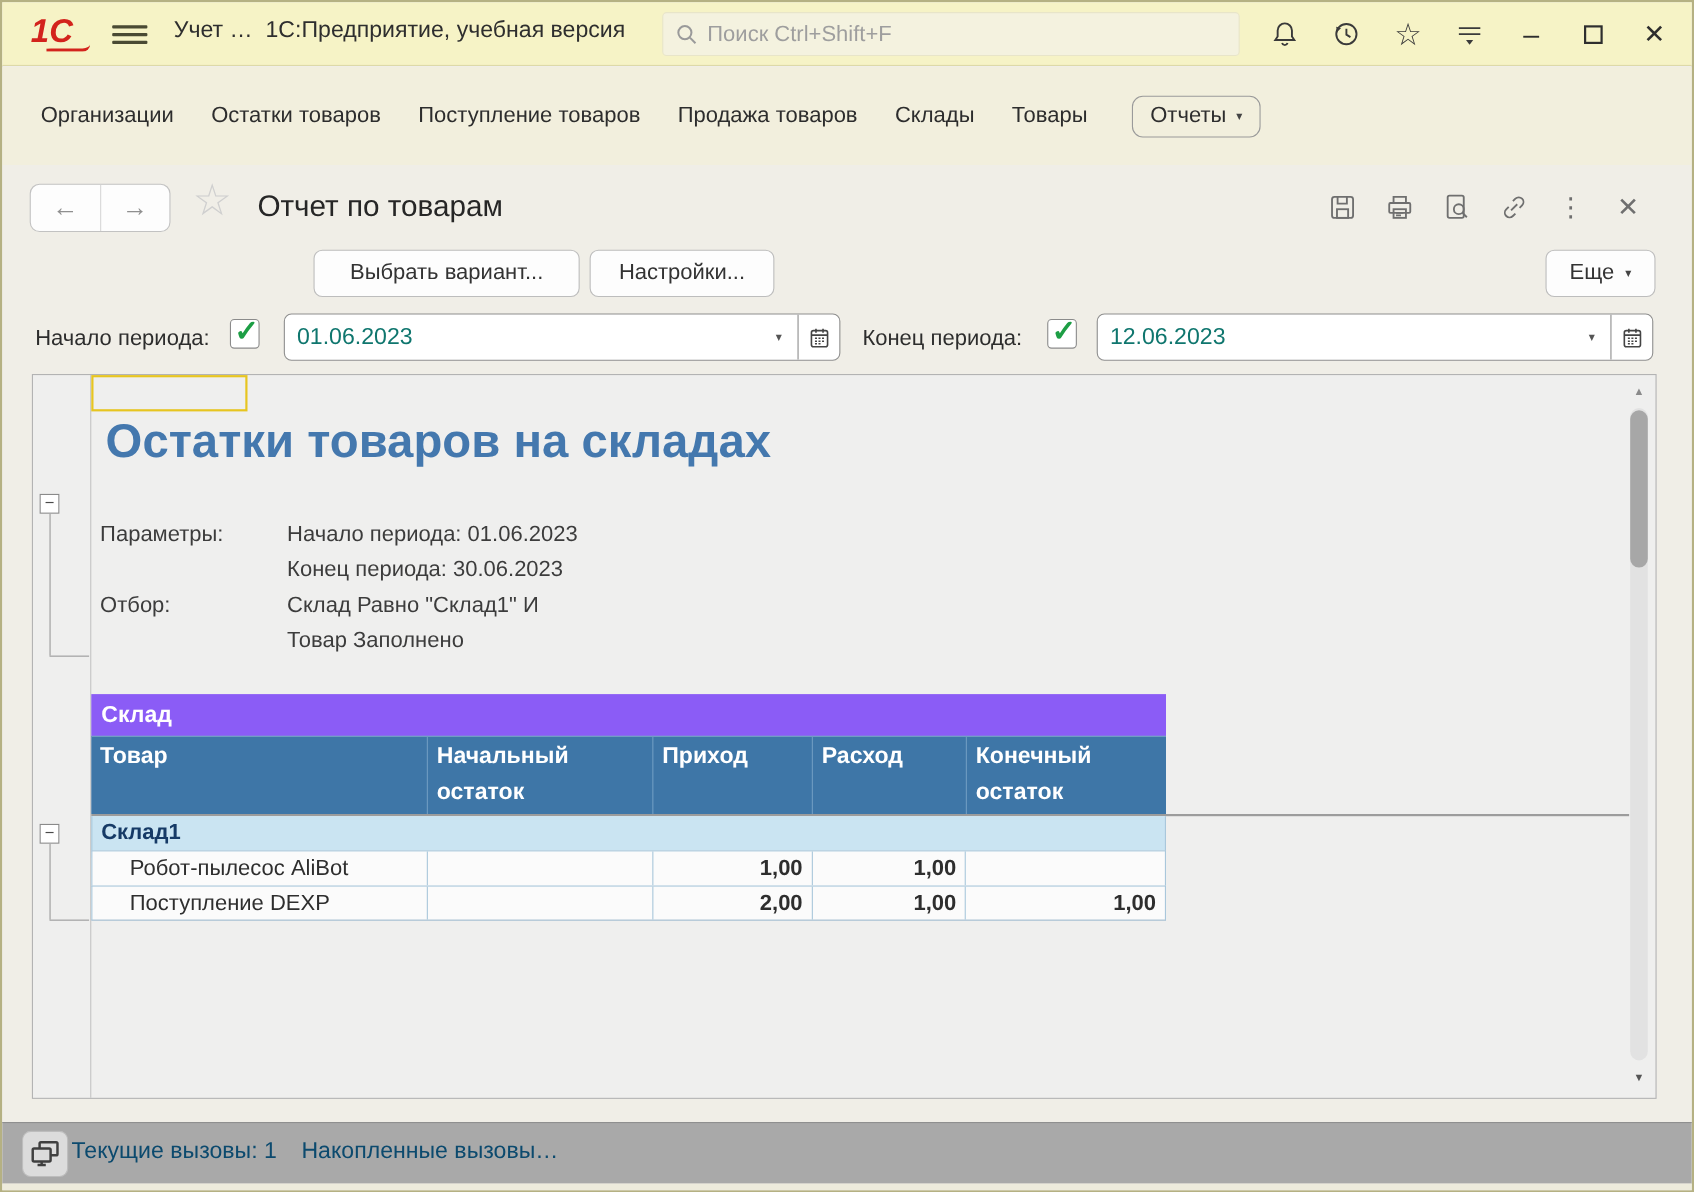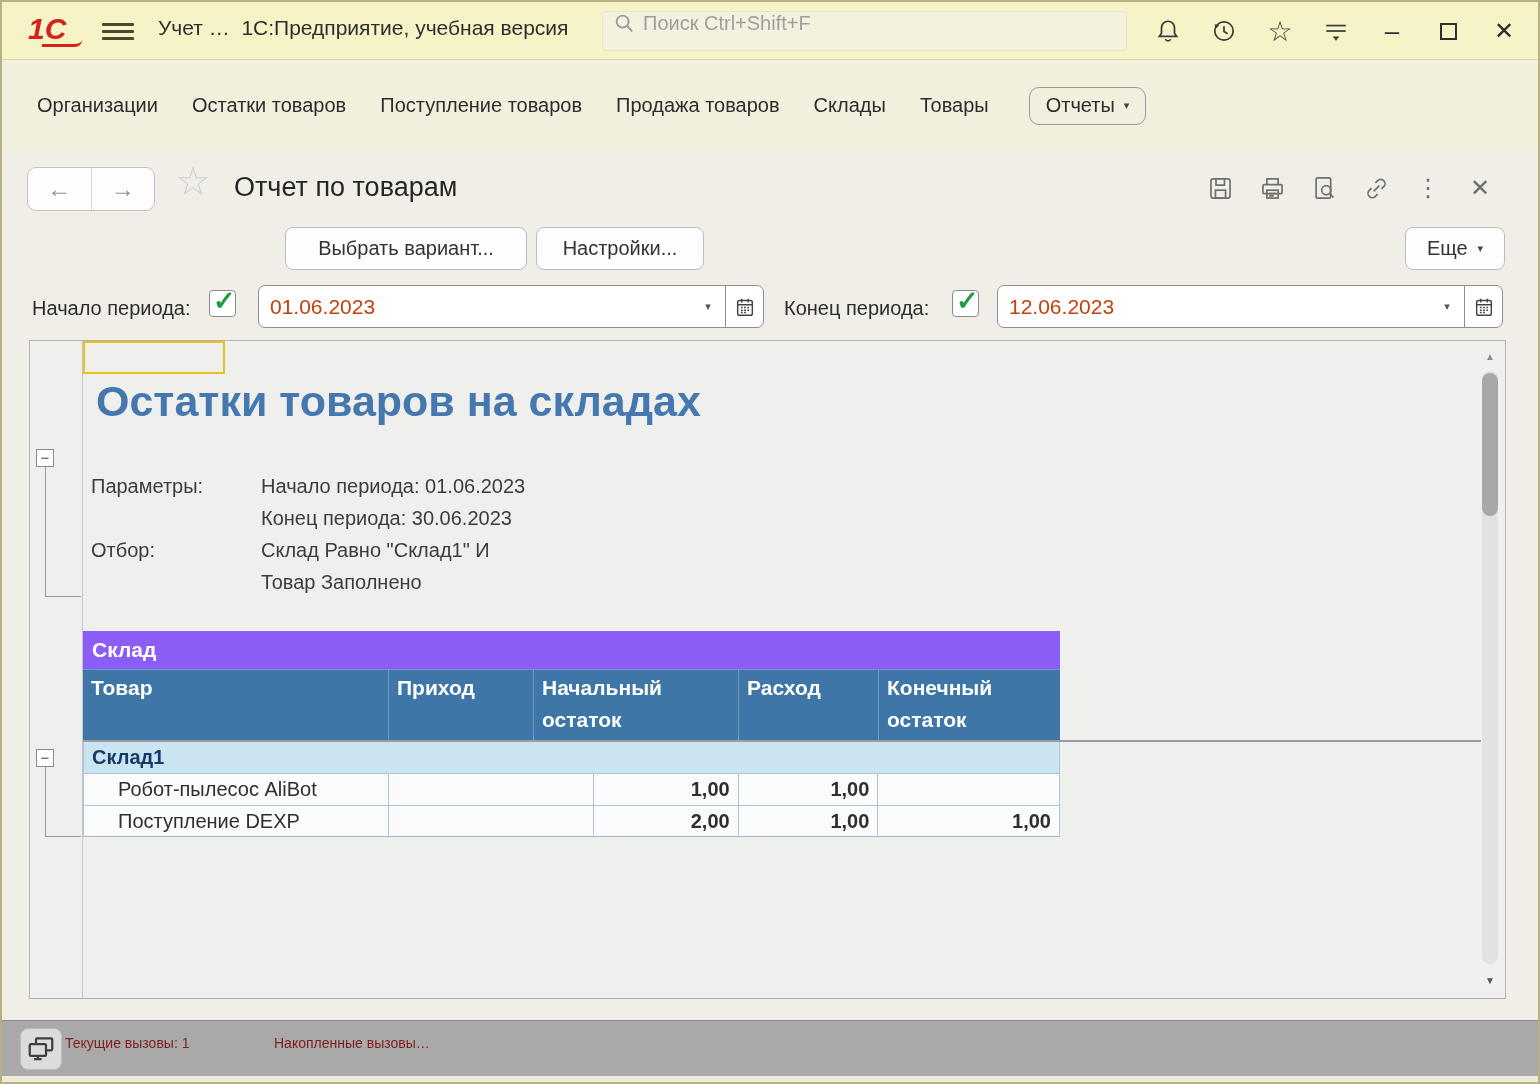--- a/index.html
+++ b/index.html
@@ -7,21 +7,21 @@
   .window{position:relative;width:1540px;height:1084px;background:#f0eee7;border:2px solid #b5b183;overflow:hidden;}
 
   
   .titlebar{position:absolute;left:0;top:0;width:100%;height:58px;background:#f6f3c6;border-bottom:1px solid #ddd9a8;}
   .logo{position:absolute;left:26px;top:12px;width:62px;height:34px;color:#d3231c;font-weight:bold;font-size:30px;font-style:italic;line-height:30px;}
   .logo .c{letter-spacing:-2px;}
   .logo .underline{position:absolute;left:14px;top:26px;width:40px;height:7px;border-bottom:3px solid #d3231c;border-radius:0 0 12px 0;}
   .hamburger{position:absolute;left:100px;top:17px;width:32px;height:24px;cursor:pointer;}
   .hamburger i{display:block;height:3px;background:#4a4a33;margin:4px 0;border-radius:1px;}
   .app-title{position:absolute;left:156px;top:14px;font-size:21px;color:#2e2e2e;white-space:pre;}
-  .searchbox{position:absolute;left:600px;top:9px;width:525px;height:40px;background:#f4f2df;border:1px solid #e8e5c9;border-radius:4px;display:flex;padding:0 10px;}
+  .searchbox{position:absolute;left:600px;top:9px;width:525px;height:40px;background:#f4f2df;border:1px solid #e8e5c9;border-radius:4px;display:flex;align-items:center;padding:0 10px;}
   .searchbox .ph{color:#9e9e9e;font-size:20px;margin-left:8px;}
   .tb-icons{position:absolute;right:6px;top:0;height:58px;display:flex;align-items:center;}
   .tb-btn{width:56px;height:58px;display:flex;align-items:center;justify-content:center;color:#3a3a3a;cursor:pointer;}
   .tb-btn svg{stroke:#3a3a3a;fill:none;stroke-width:1.6;}
   .glyph-star{font-size:28px;color:#3a3a3a;}
   .wc-min{font-size:26px;color:#2e2e2e;line-height:20px;}
   .wc-max{width:17px;height:17px;border:2px solid #2e2e2e;}
   .wc-close{font-size:24px;color:#2e2e2e;}
 
   
@@ -52,21 +52,21 @@
   .btn-more{left:1403px;width:100px;}
   .btn-more .dd{font-size:11px;color:#444;margin-left:10px;}
 
   .period-label{position:absolute;top:143px;font-size:20px;color:#2d2d2d;line-height:30px;}
   .pl-1{left:30px;} .pl-2{left:782px;}
   .chk{position:absolute;top:140px;width:27px;height:27px;background:#fff;border:1px solid #8b8b8b;border-radius:4px;cursor:pointer;}
   .chk-1{left:207px;} .chk-2{left:950px;}
   .chk .mark{position:absolute;left:3px;top:-6px;color:#1d9e45;font-size:27px;font-weight:bold;}
   .datefield{position:absolute;top:135px;height:43px;background:#fff;border:1px solid #8e8e8e;border-radius:7px;display:flex;align-items:stretch;overflow:hidden;cursor:text;}
   .df-1{left:256px;width:506px;} .df-2{left:995px;width:506px;}
-  .datefield .val{flex:1;font-size:21px;color:#c2410c;display:flex;align-items:center;padding-left:11px;}
+  .datefield .val{flex:1;font-size:21px;color:#0f766e;display:flex;align-items:center;padding-left:11px;}
   .datefield .arrow{width:34px;display:flex;align-items:center;justify-content:center;color:#555;font-size:11px;cursor:pointer;}
   .datefield .calbtn{width:38px;border-left:1px solid #8e8e8e;display:flex;align-items:center;justify-content:center;cursor:pointer;}
   .datefield .calbtn svg{stroke:#444;fill:none;stroke-width:1.6;}
 
   
   .panel{position:absolute;left:27px;top:190px;width:1477px;height:659px;background:#efefee;border:1px solid #b3b3b3;}
   .margin-col{position:absolute;left:0;top:0;bottom:0;width:53px;border-right:1px solid #c4c4c4;}
   .sel-cell{position:absolute;left:53px;top:0;width:142px;height:33px;border:2px solid #e7c520;}
   .rpt-title{position:absolute;left:66px;top:36px;font-size:43px;font-weight:bold;color:#4478ae;}
   .grp-box{position:absolute;width:18px;height:18px;background:#fff;border:1px solid #8a8a8a;color:#4a4a4a;font-size:15px;line-height:16px;text-align:center;cursor:pointer;z-index:3;}
@@ -97,21 +97,21 @@
   .vscroll{position:absolute;right:4px;top:4px;bottom:4px;width:22px;}
   .vs-up{position:absolute;top:6px;left:0;width:22px;text-align:center;font-size:10px;color:#8a8a8a;}
   .vs-track{position:absolute;left:3px;top:26px;bottom:30px;width:16px;background:#e2e2e2;border-radius:8px;}
   .vs-thumb{position:absolute;left:3px;top:28px;width:16px;height:143px;background:#a7a7a7;border-radius:8px;cursor:pointer;}
   .vs-down{position:absolute;bottom:8px;left:0;width:22px;text-align:center;font-size:10px;color:#555;}
 
   
   .statusbar{position:absolute;left:0;top:1018px;width:100%;height:56px;background:#a9a9a9;border-top:1px solid #8f8f8f;}
   .perf-btn{position:absolute;left:18px;top:7px;width:42px;height:42px;background:#dcdcdc;border:1px solid #bdbdbd;border-radius:8px;display:flex;align-items:center;justify-content:center;}
   .perf-btn svg{stroke:#3f3f3f;stroke-width:1.8;}
-  .st-text{position:absolute;top:14px;font-size:14px;color:#7f1d1d;}
+  .st-text{position:absolute;top:14px;font-size:21px;color:#0c4a6e;}
   .st-1{left:63px;} .st-2{left:272px;}
   .bottom-strip{position:absolute;left:0;top:1074px;width:100%;height:10px;background:#edebdc;}
 </style>
 </head>
 <body>
 
 <div class="window">
 
   <div class="titlebar">
     <div class="logo"><span>1</span><span class="c">С</span><span class="underline"></span></div>
@@ -284,22 +284,22 @@
       <div class="param-val" style="top:134px;">Начало периода: 01.06.2023</div>
       <div class="param-val" style="top:166px;">Конец периода: 30.06.2023</div>
       <div class="param-label" style="top:198px;">Отбор:</div>
       <div class="param-val" style="top:198px;">Склад Равно "Склад1" И</div>
       <div class="param-val" style="top:230px;">Товар Заполнено</div>
 
       <div class="grid">
         <div class="hrow1">Склад</div>
         <div class="hrow2">
           <div class="hcell c0">Товар</div>
+          <div class="hcell c1">Начальный остаток</div>
           <div class="hcell c2">Приход</div>
-          <div class="hcell c1">Начальный остаток</div>
           <div class="hcell c3">Расход</div>
           <div class="hcell c4">Конечный остаток</div>
         </div>
       </div>
 
       <div class="longline"></div>
 
       <div class="grp-box gb2">−</div>
       <div class="gline-v gv2"></div>
       <div class="gline-h gh2"></div>

